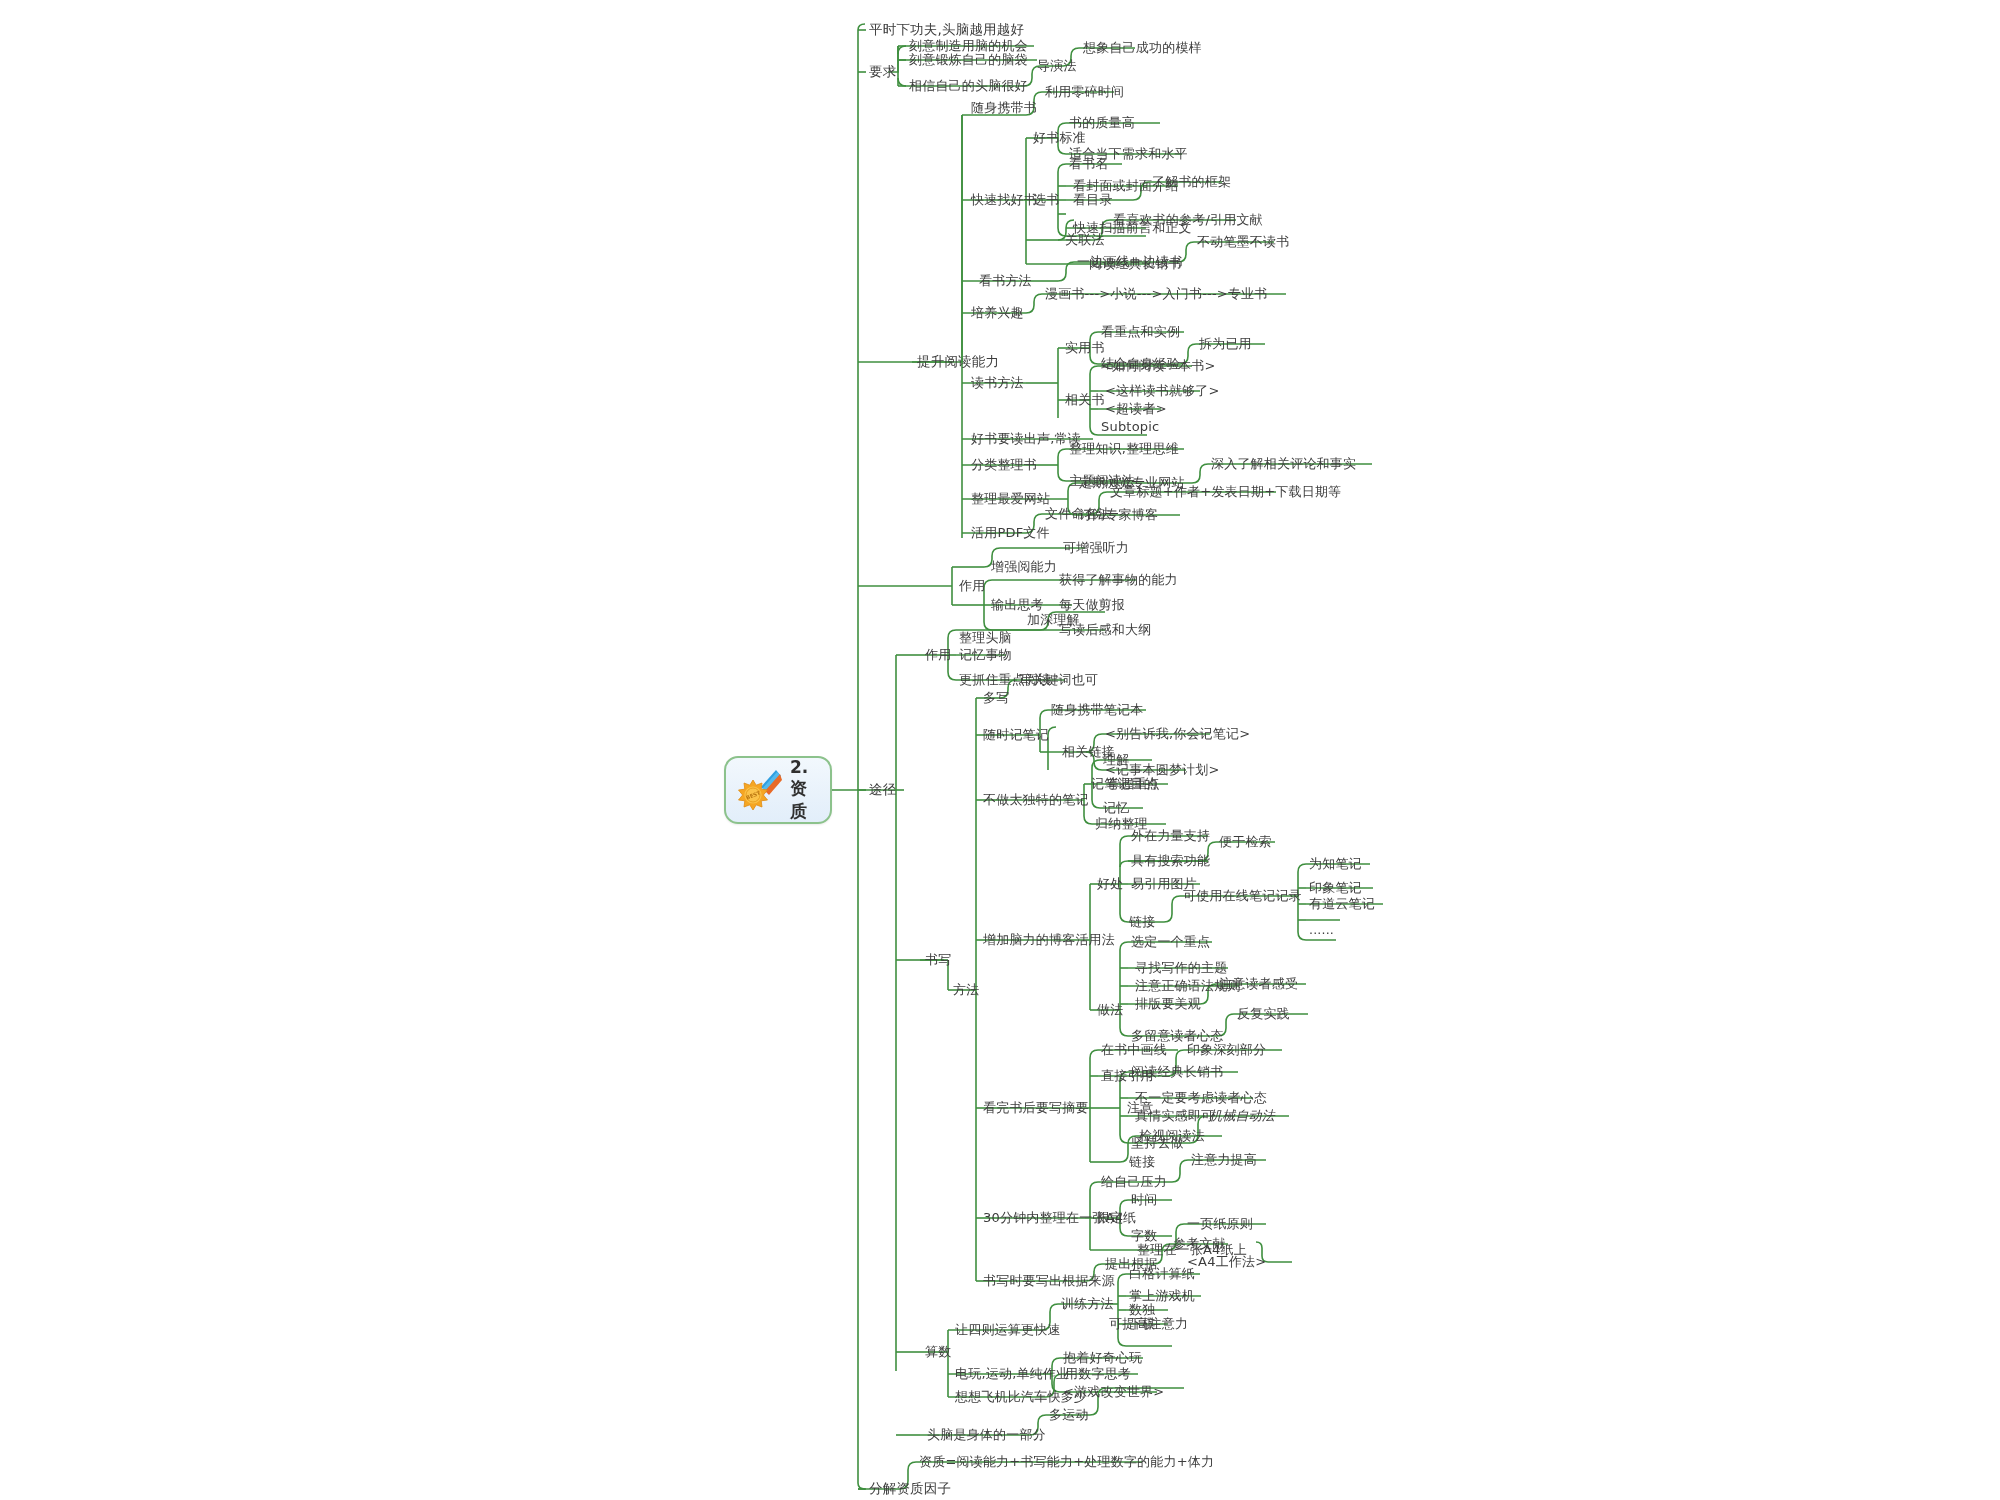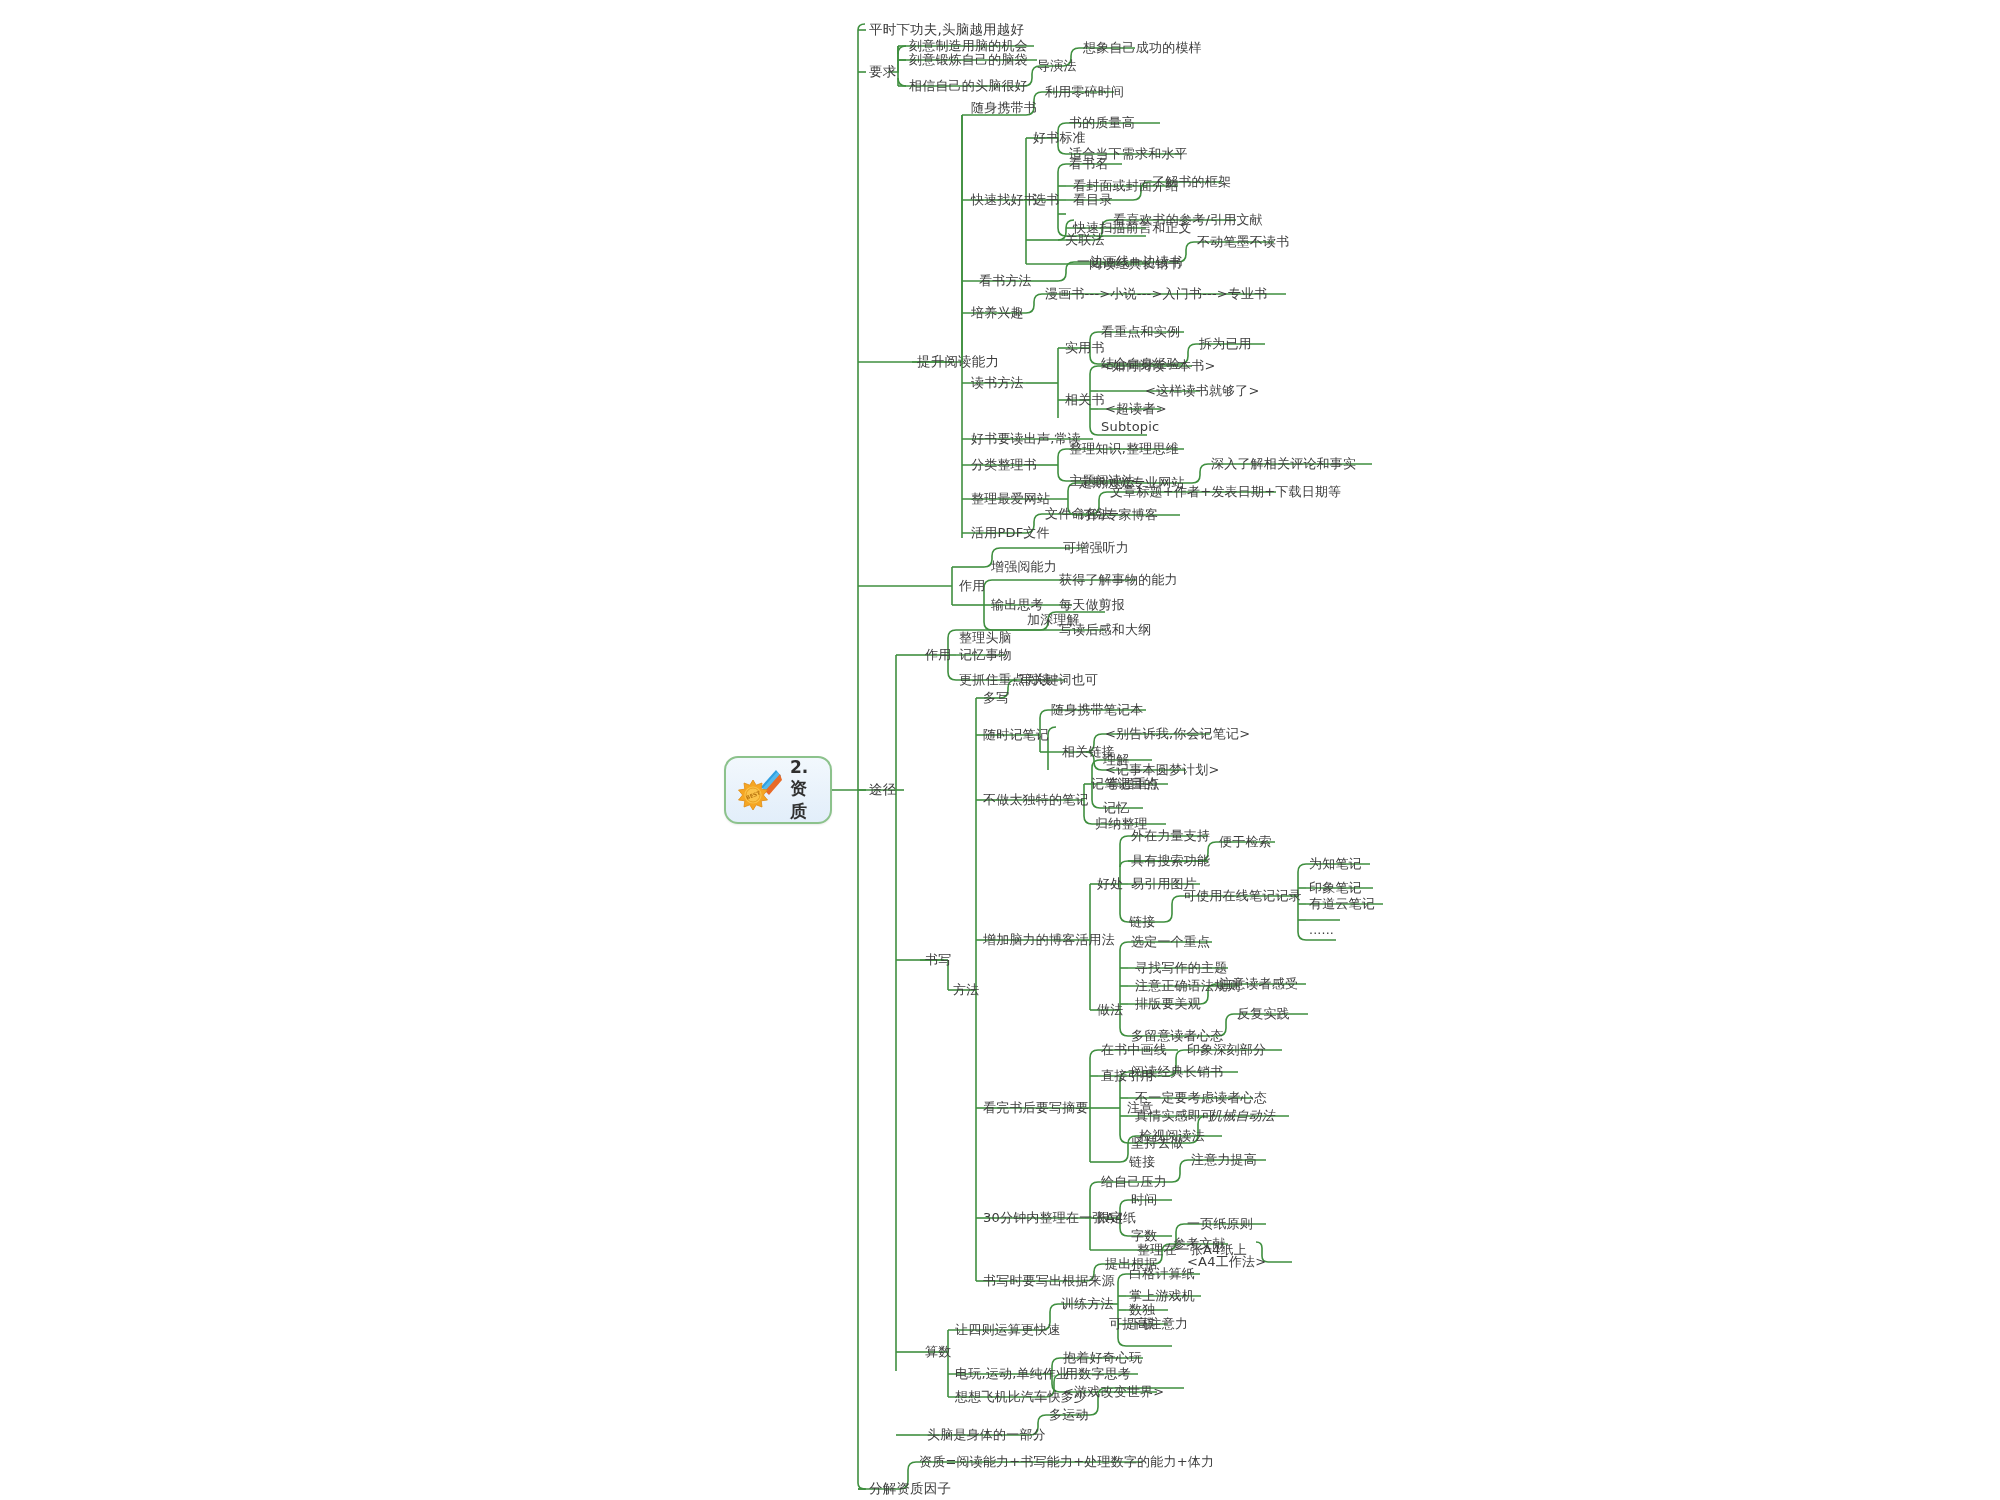--- a/index.html
+++ b/index.html
@@ -393,21 +393,21 @@
 
   <div class="node lvl1" style="left:914px;top:362px;">提升阅读能力</div>
 
   <div class="node" style="left:968px;top:383px;">读书方法</div>
   <div class="node" style="left:1062px;top:348px;">实用书</div>
   <div class="node" style="left:1098px;top:332px;">看重点和实例</div>
   <div class="node" style="left:1098px;top:364px;">结合自身经验</div>
   <div class="node" style="left:1196px;top:344px;">拆为已用</div>
   <div class="node" style="left:1062px;top:400px;">相关书</div>
   <div class="node" style="left:1098px;top:366px;">&lt;如何阅读一本书&gt;</div>
-  <div class="node" style="left:1102px;top:391px;margin-left:40px;">&lt;这样读书就够了&gt;</div>
+  <div class="node" style="left:1102px;top:391px;">&lt;这样读书就够了&gt;</div>
   <div class="node" style="left:1102px;top:409px;">&lt;超读者&gt;</div>
   <div class="node" style="left:1098px;top:427px;">Subtopic</div>
 
   <div class="node" style="left:968px;top:439px;">好书要读出声,常读</div>
 
   <div class="node" style="left:968px;top:465px;">分类整理书</div>
   <div class="node" style="left:1066px;top:449px;">整理知识,整理思维</div>
   <div class="node" style="left:1066px;top:481px;">主题阅读法</div>
 
   <div class="node" style="left:968px;top:499px;">整理最爱网站</div>

